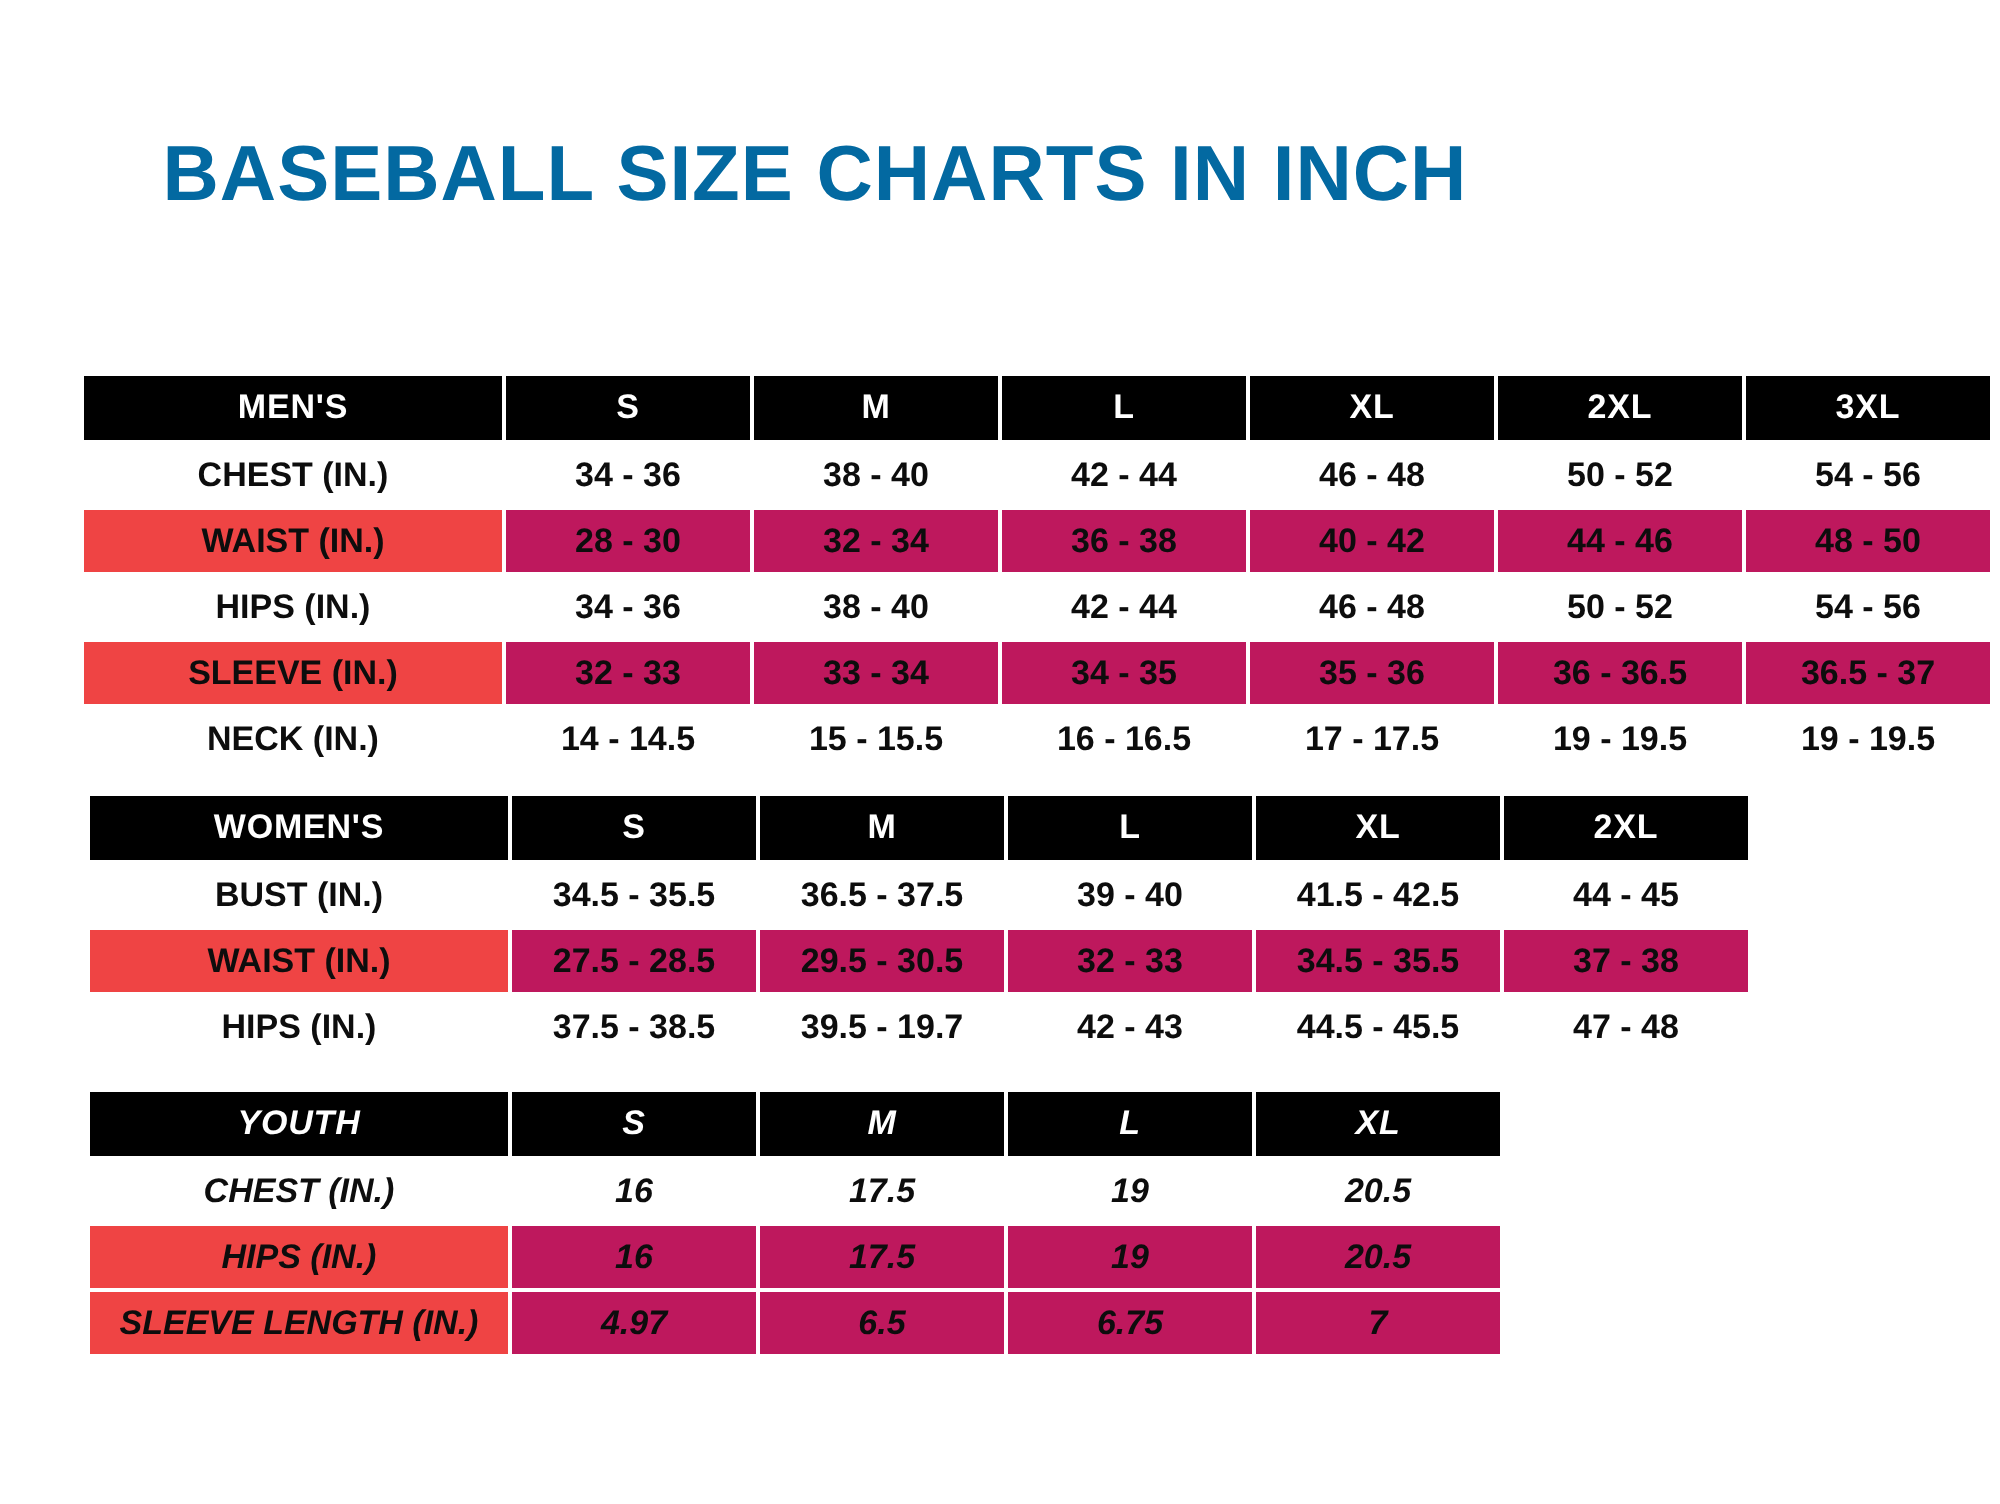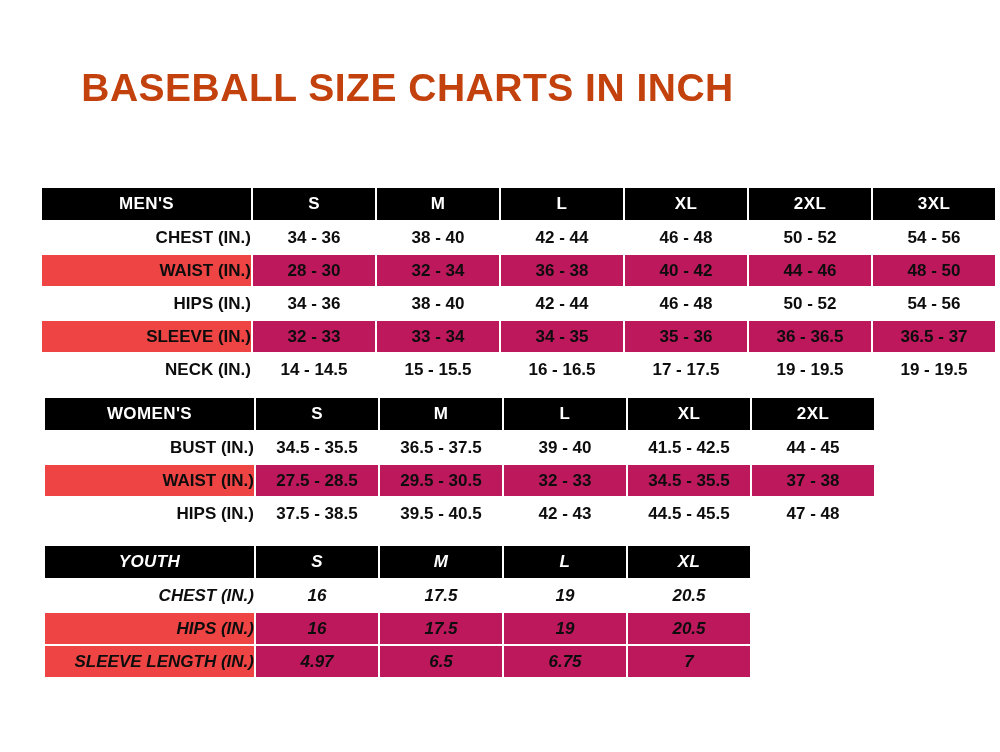--- a/index.html
+++ b/index.html
@@ -22,21 +22,21 @@
   }
   .page-title {
     position: absolute;
     top: 66px;
     left: 0;
     width: 815px;
     text-align: center;
     font-size: 39px;
     font-weight: bold;
     letter-spacing: 0.5px;
-    color: #c2410c;
+    color: #0369a1;
   }
 
   table.size-table {
     position: absolute;
     border-collapse: collapse;
     table-layout: fixed;
     font-size: 17px;
   }
   table.size-table td, table.size-table th {
     border: 2px solid #ffffff;
@@ -59,21 +59,21 @@
   }
   table.size-table tbody td {
     background: #ffffff;
     color: #0d0d0d;
   }
   table.size-table tbody tr.alt td {
     background: #be185d;
   }
   table.size-table tbody td.row-label {
     background: #ffffff;
-    text-align: right;
+    text-align: center;
   }
   table.size-table tbody tr.alt td.row-label {
     background: #ef4444;
   }
 
   
   #table-mens {
     top: 186px;
     left: 40px;
   }
@@ -206,21 +206,21 @@
         <td class="row-label">WAIST (IN.)</td>
         <td>27.5 - 28.5</td>
         <td>29.5 - 30.5</td>
         <td>32 - 33</td>
         <td>34.5 - 35.5</td>
         <td>37 - 38</td>
       </tr>
       <tr>
         <td class="row-label">HIPS (IN.)</td>
         <td>37.5 - 38.5</td>
-        <td>39.5 - 40.5</td>
+        <td>39.5 - 19.7</td>
         <td>42 - 43</td>
         <td>44.5 - 45.5</td>
         <td>47 - 48</td>
       </tr>
     </tbody>
   </table>
 
   <table class="size-table" id="table-youth">
     <colgroup>
       <col class="c0">

